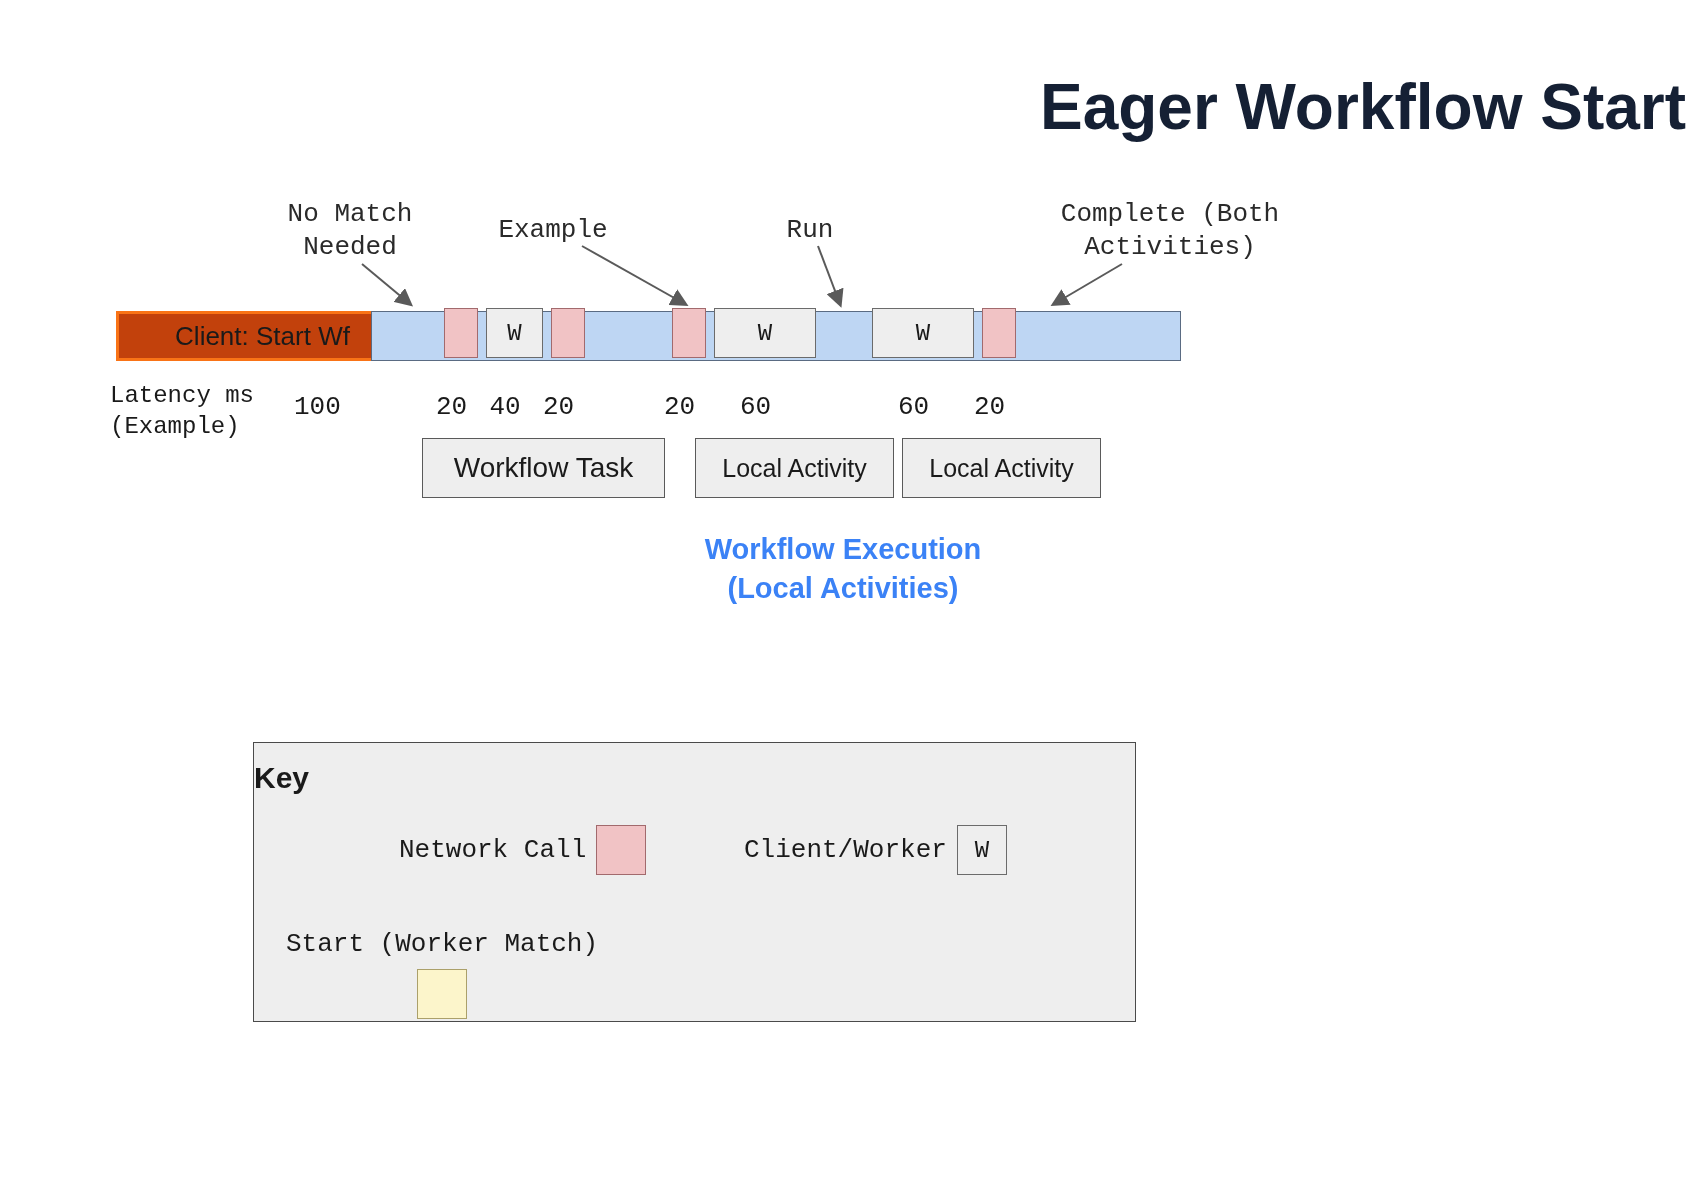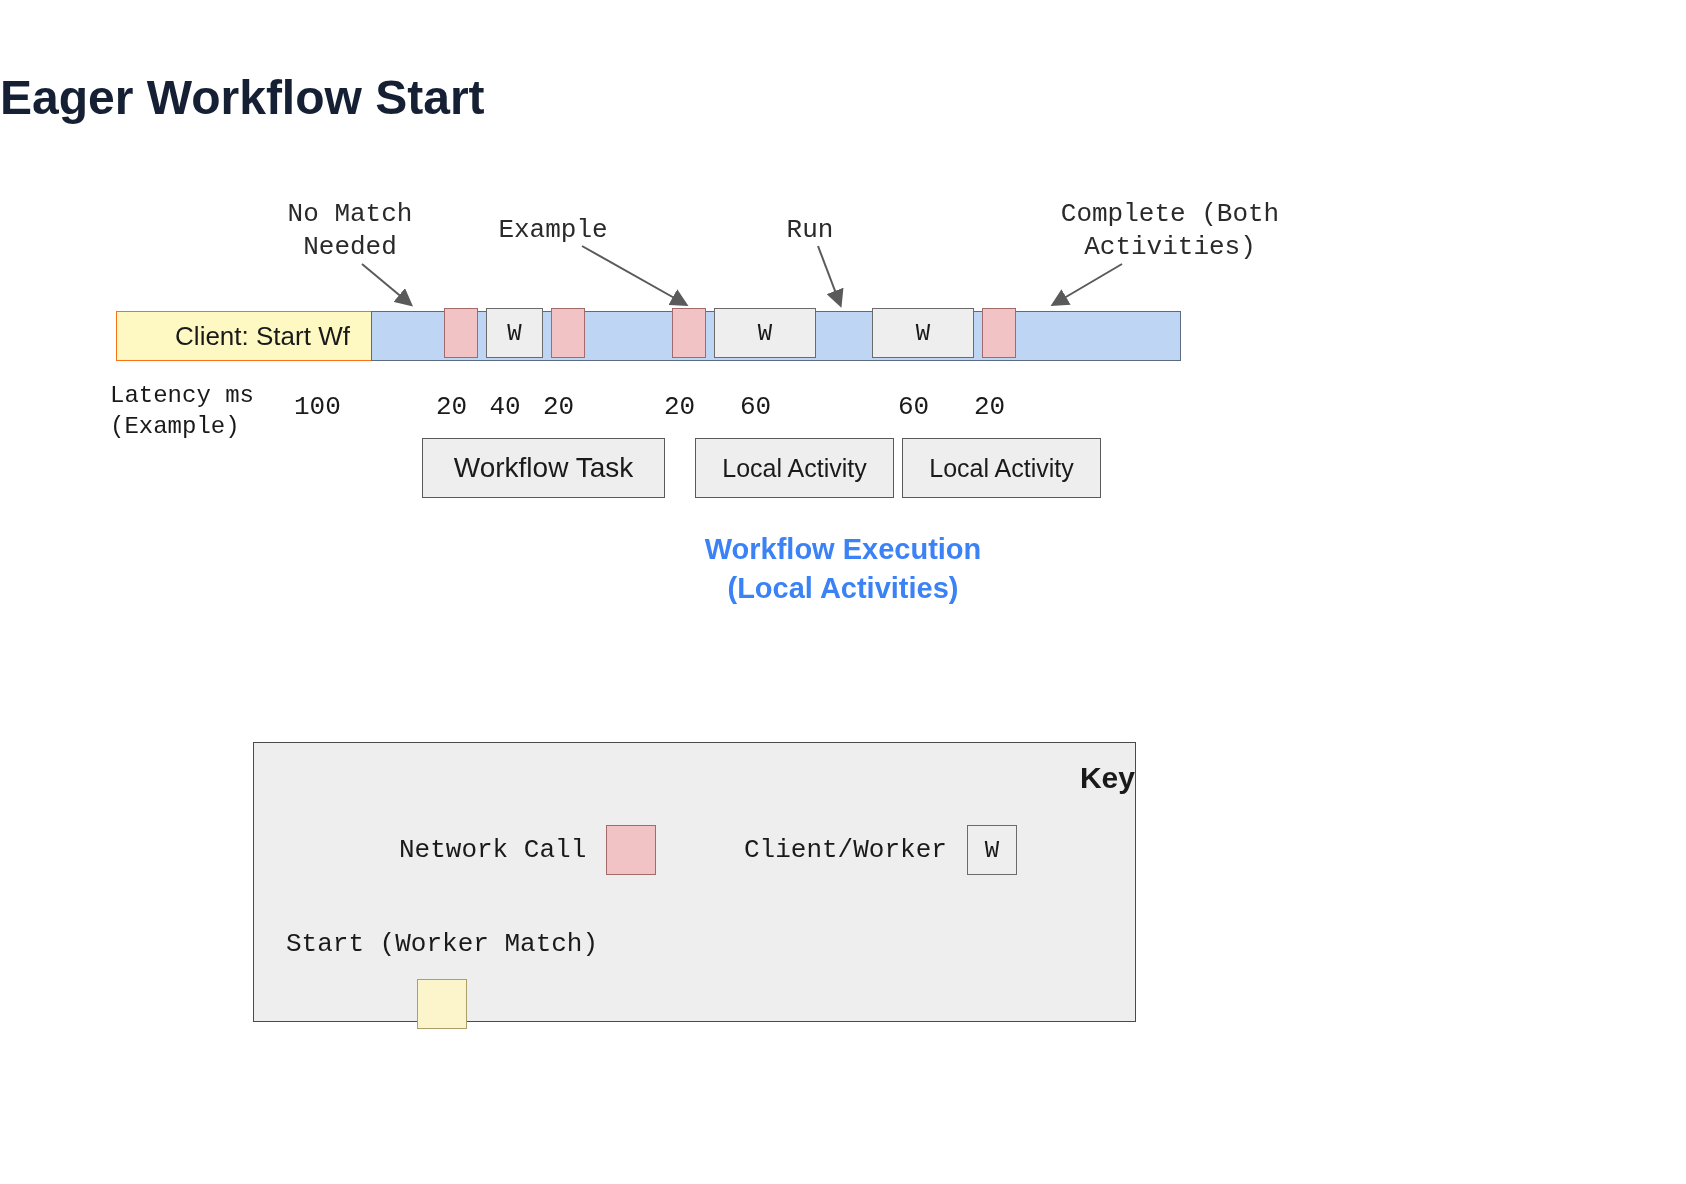--- a/index.html
+++ b/index.html
@@ -12,22 +12,22 @@
   .canvas {
     position: relative;
     width: 1686px;
     height: 1184px;
   }
   .title {
     position: absolute;
     top: 70px;
     left: 0;
     width: 100%;
-    text-align: left;
-    font-size: 48px;
+    text-align: right;
+    font-size: 64px;
     font-weight: 800;
     color: #152034;
     font-family: Arial, Helvetica, sans-serif;
   }
   .mono {
     font-family: "Courier New", Courier, monospace;
   }
   .ann {
     position: absolute;
     font-size: 26px;
@@ -45,22 +45,22 @@
     background: #bed6f3;
     border: 1px solid #5a6b82;
     box-sizing: border-box;
   }
   .client-box {
     position: absolute;
     top: 311px;
     left: 116px;
     width: 293px;
     height: 50px;
-    background: #fef9c3;
-    border: 1px solid #f97316;
+    background: #c2410c;
+    border: 3px solid #f97316;
     box-sizing: border-box;
     display: flex;
     align-items: center;
     justify-content: center;
     font-size: 26px;
   }
   .seg {
     position: absolute;
     top: 308px;
     height: 50px;
@@ -120,29 +120,29 @@
     height: 280px;
     background: #eeeeee;
     border: 1px solid #4a4a4a;
     box-sizing: border-box;
   }
   .key-title {
     position: absolute;
     top: 18px;
     left: 0;
     width: 100%;
-    text-align: right;
+    text-align: left;
     font-weight: 700;
     font-size: 30px;
   }
   .key-row {
     position: absolute;
     display: flex;
     align-items: center;
-    gap: 20px;
+    gap: 10px;
   }
   .key-label {
     font-family: "Courier New", Courier, monospace;
     font-size: 26px;
   }
   .swatch {
     width: 50px;
     height: 50px;
     border: 1px solid #6b6b6b;
     box-sizing: border-box;

